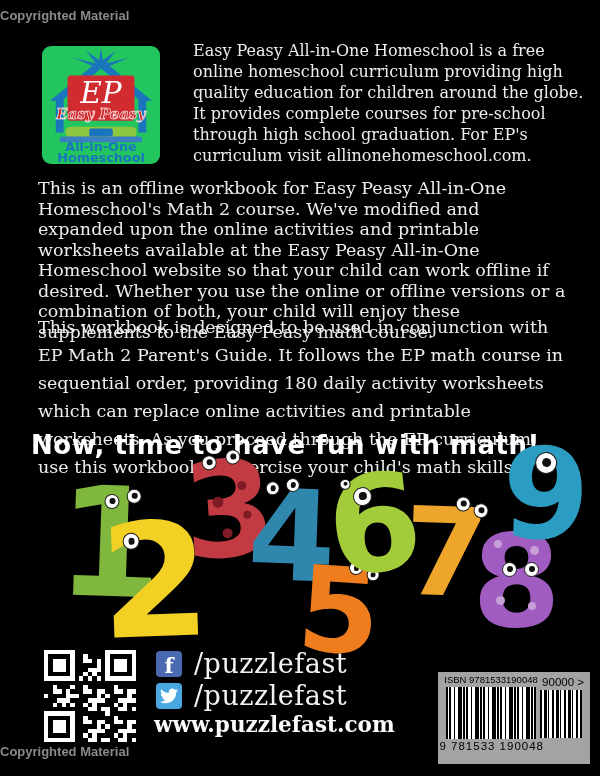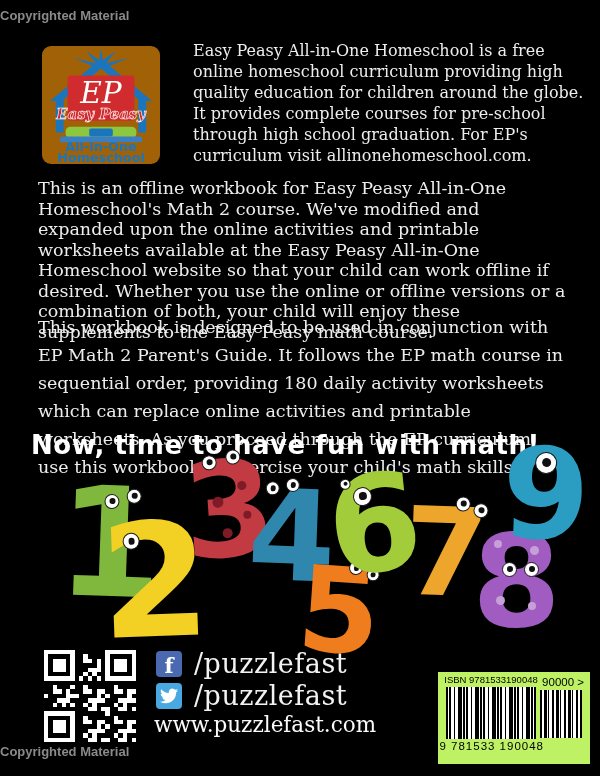--- a/index.html
+++ b/index.html
@@ -6,21 +6,21 @@
   .page{position:relative;width:600px;height:776px;background:#000;overflow:hidden;
         font-family:"DejaVu Serif",serif;}
   .copyright{position:absolute;left:0;width:600px;text-align:left;
              font-family:"Liberation Sans",sans-serif;font-weight:bold;
              font-size:13px;color:#8a8a8a;}
   .copyright.top{top:8px;}
   .copyright.bottom{top:744px;}
 
   
   .logo{position:absolute;left:42px;top:46px;width:118px;height:118px;
-        background:#a16207;border-radius:9px;}
+        background:#22c55e;border-radius:9px;}
   .logo svg{width:100%;height:100%;display:block;}
 
   
   .para{position:absolute;margin:0;color:#ededed;text-align:left;}
   .para.intro{left:166px;top:40px;width:398px;font-size:16px;line-height:21px;margin-left:27px;}
   .para.body1{left:38px;top:178px;width:530px;font-size:17.5px;line-height:20.5px;}
   .para.body2{left:38px;top:313px;width:530px;font-size:17.5px;line-height:28px;}
 
   .tagline{position:absolute;left:0;top:430px;width:571px;text-align:center;
            font-family:"DejaVu Sans",sans-serif;font-weight:bold;font-size:26px;
@@ -75,25 +75,25 @@
   .row-tw{left:156px;top:680px;}
   .icon-box{width:26px;height:26px;border-radius:4px;display:flex;
             align-items:center;justify-content:center;}
   .fb{background:#4b69b0;}
   .fb .f-letter{color:#fff;font-family:"DejaVu Serif",serif;font-weight:bold;
                 font-size:21px;line-height:1;margin-top:3px;}
   .tw{background:#4aa8e0;}
   .tw svg{width:18px;height:18px;fill:#fff;}
   .handle{font-size:27px;letter-spacing:.5px;}
   .website{position:absolute;left:154px;top:712px;color:#fafafa;
-           font-size:21.5px;font-weight:400;}
+           font-size:21.5px;font-weight:700;}
 
   
   .barcode{position:absolute;left:438px;top:672px;width:152px;height:92px;
-           background:#bef264;color:#000;font-family:"Liberation Sans",sans-serif;}
+           background:#a3a3a3;color:#000;font-family:"Liberation Sans",sans-serif;}
   .isbn-top{position:absolute;top:2px;left:4px;width:98px;text-align:center;font-size:9.5px;}
   .bars-main{position:absolute;left:8px;top:15px;width:90px;height:52px;
      background:repeating-linear-gradient(90deg,#000 0 2px,#fff 2px 3px,#000 3px 5px,
        #fff 5px 8px,#000 8px 9px,#fff 9px 12px,#000 12px 16px,#fff 16px 17px);}
   .isbn-bottom{position:absolute;left:0;top:68px;width:106px;text-align:right;
                font-size:11.5px;letter-spacing:1px;}
   .price{position:absolute;right:6px;top:4px;width:46px;text-align:right;font-size:11.5px;}
   .bars-small{position:absolute;right:8px;top:18px;width:42px;height:48px;
      background:repeating-linear-gradient(90deg,#000 0 2px,#fff 2px 4px,#000 4px 7px,
        #fff 7px 8px,#000 8px 9px,#fff 9px 12px);}

